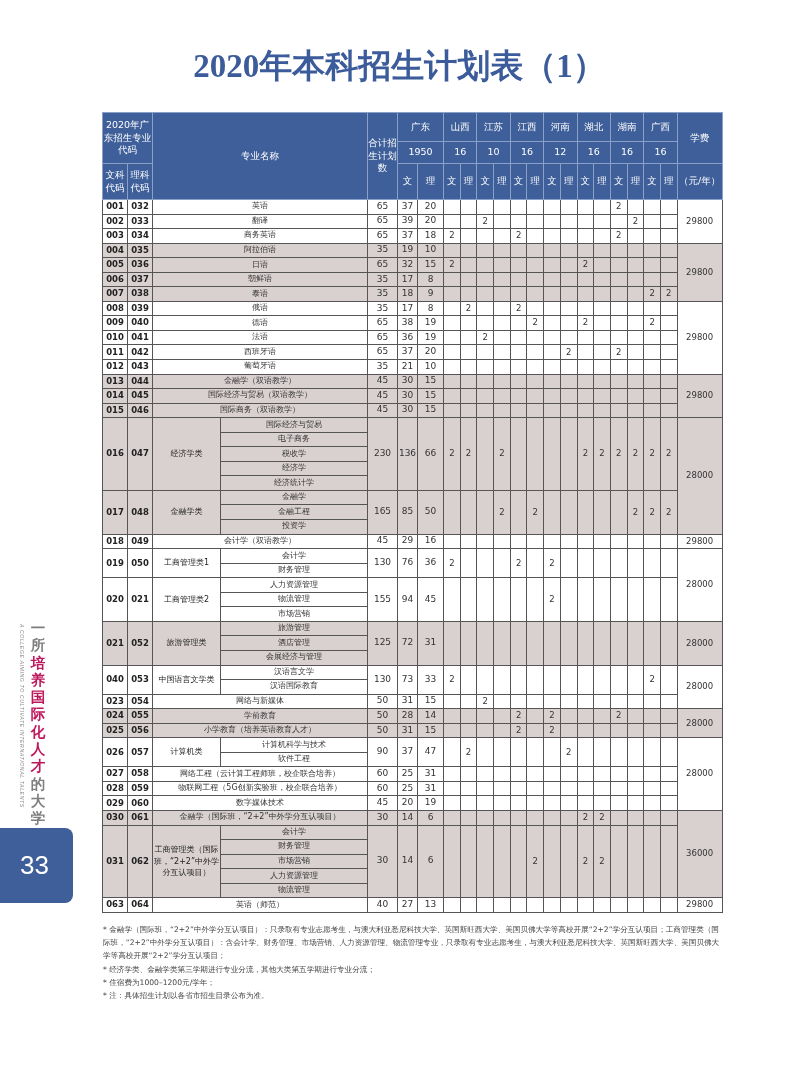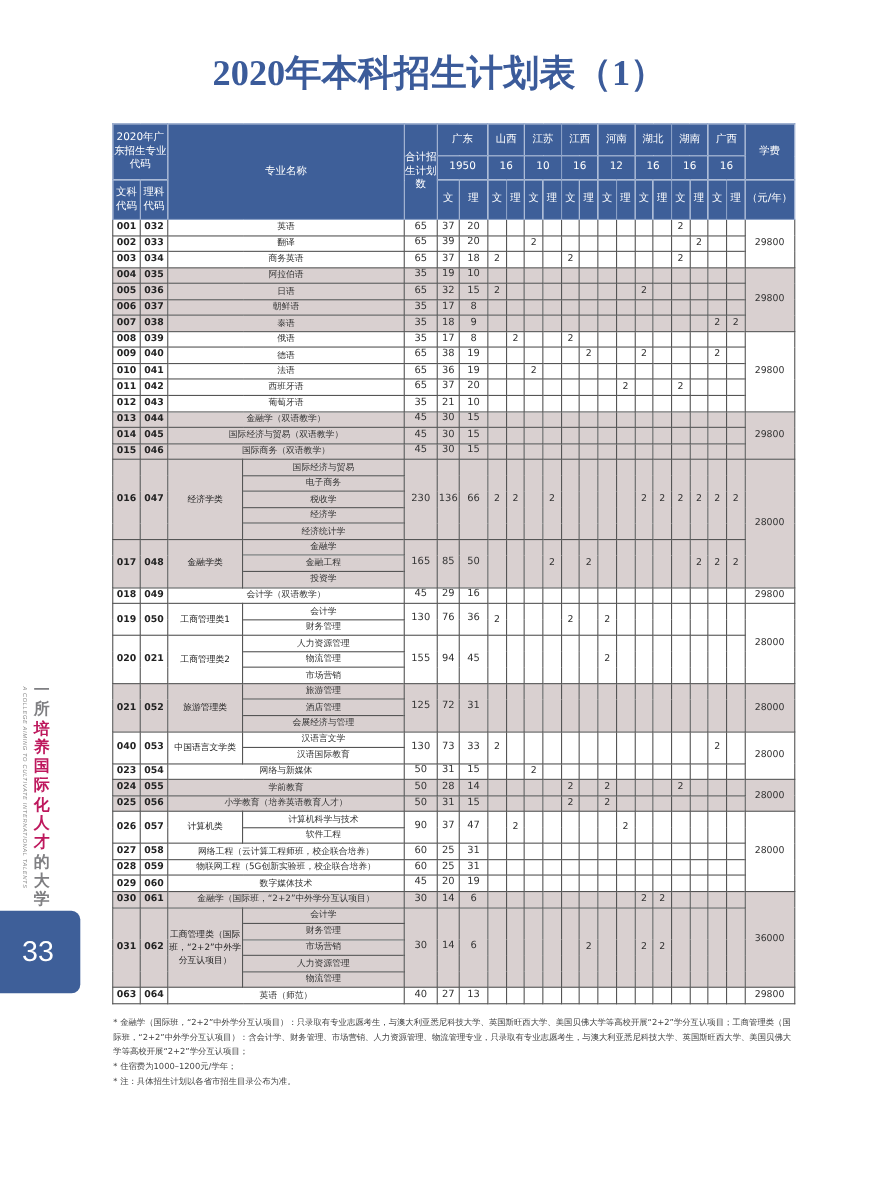--- a/index.html
+++ b/index.html
@@ -910,20 +910,21 @@
         <td class="pv"></td>
         <td class="pv"></td>
         <td class="pv"></td>
         <td class="fee" rowspan="1">29800</td>
       </tr>
     </tbody>
 </table>
 
 <div id="notes">
   <p>* 金融学（国际班，“2+2”中外学分互认项目）：只录取有专业志愿考生，与澳大利亚悉尼科技大学、英国斯旺西大学、美国贝佛大学等高校开展“2+2”学分互认项目；工商管理类（国际班，“2+2”中外学分互认项目）：含会计学、财务管理、市场营销、人力资源管理、物流管理专业，只录取有专业志愿考生，与澳大利亚悉尼科技大学、英国斯旺西大学、美国贝佛大学等高校开展“2+2”学分互认项目；</p>
+  <p>* 经济学类、金融学类第三学期进行专业分流，其他大类第五学期进行专业分流；</p>
   <p>* 住宿费为1000–1200元/学年；</p>
   <p>* 注：具体招生计划以各省市招生目录公布为准。</p>
 </div>
 
 <div id="side-en">A COLLEGE AIMING TO CULTIVATE INTERNATIONAL TALENTS</div>
 <div id="side-cn">
   <span class="g">一所</span><span class="b">培养国际化人才</span><span class="g">的大学</span>
 </div>
 <div id="page-badge">33</div>
 

